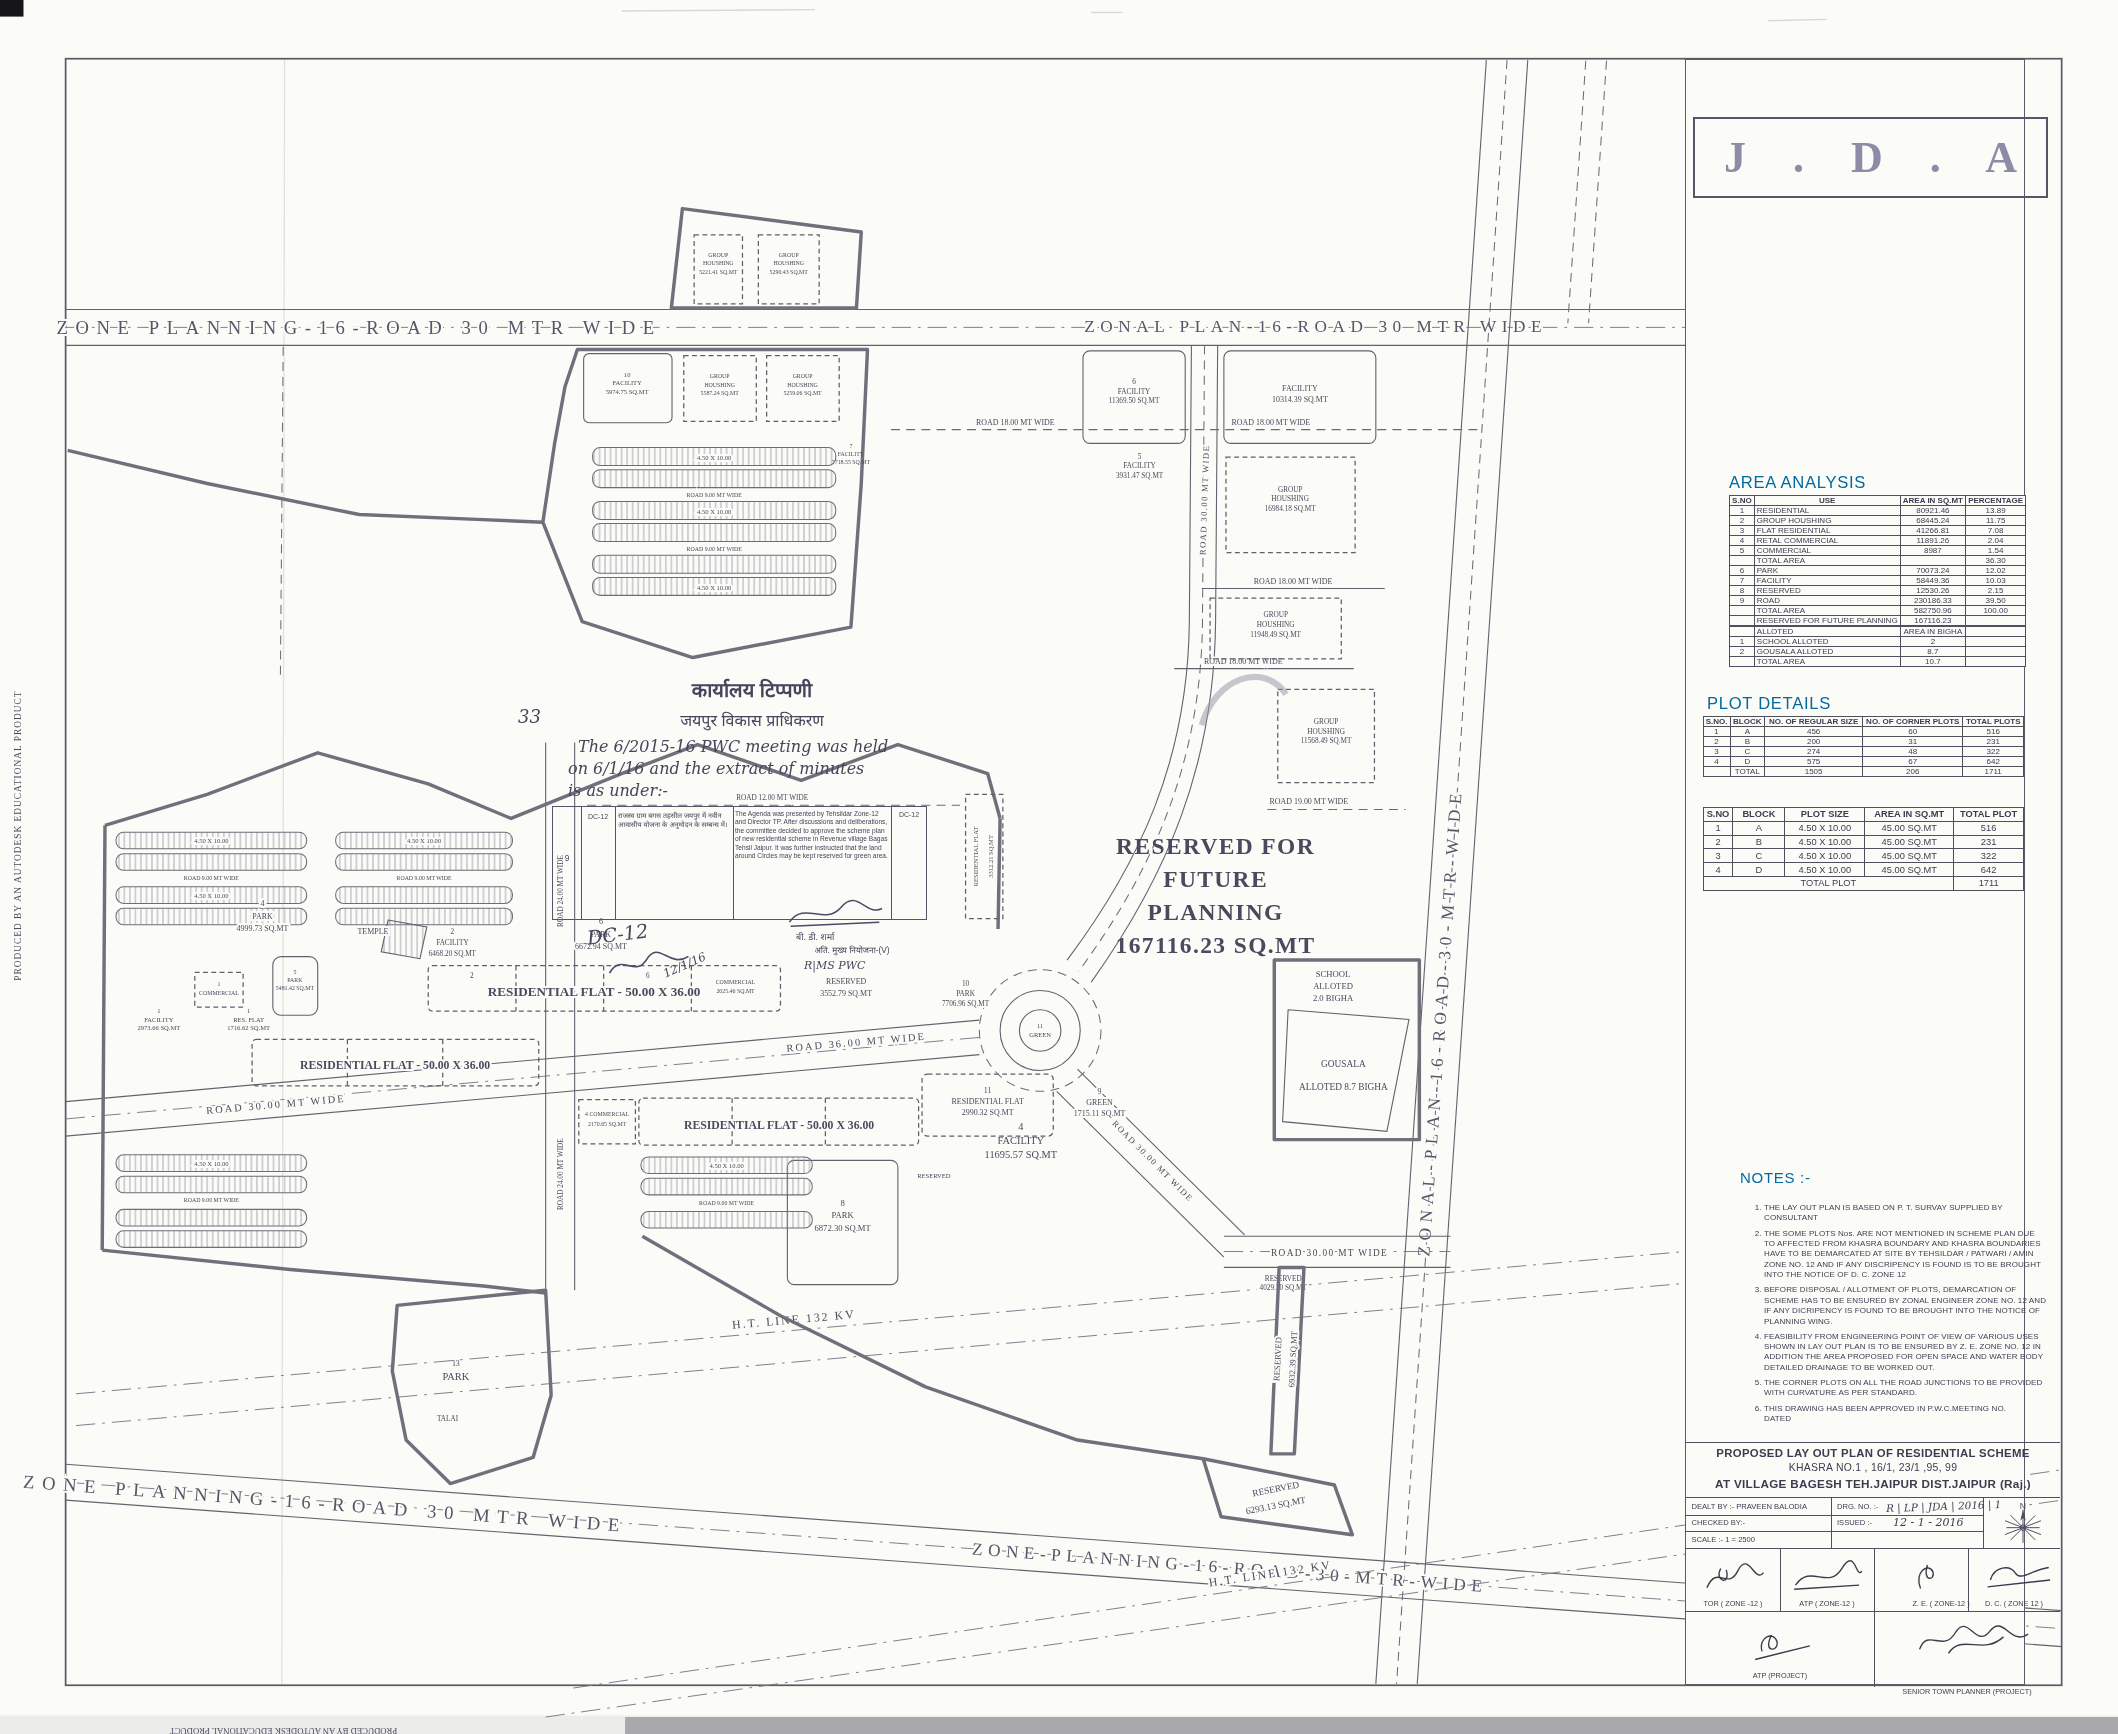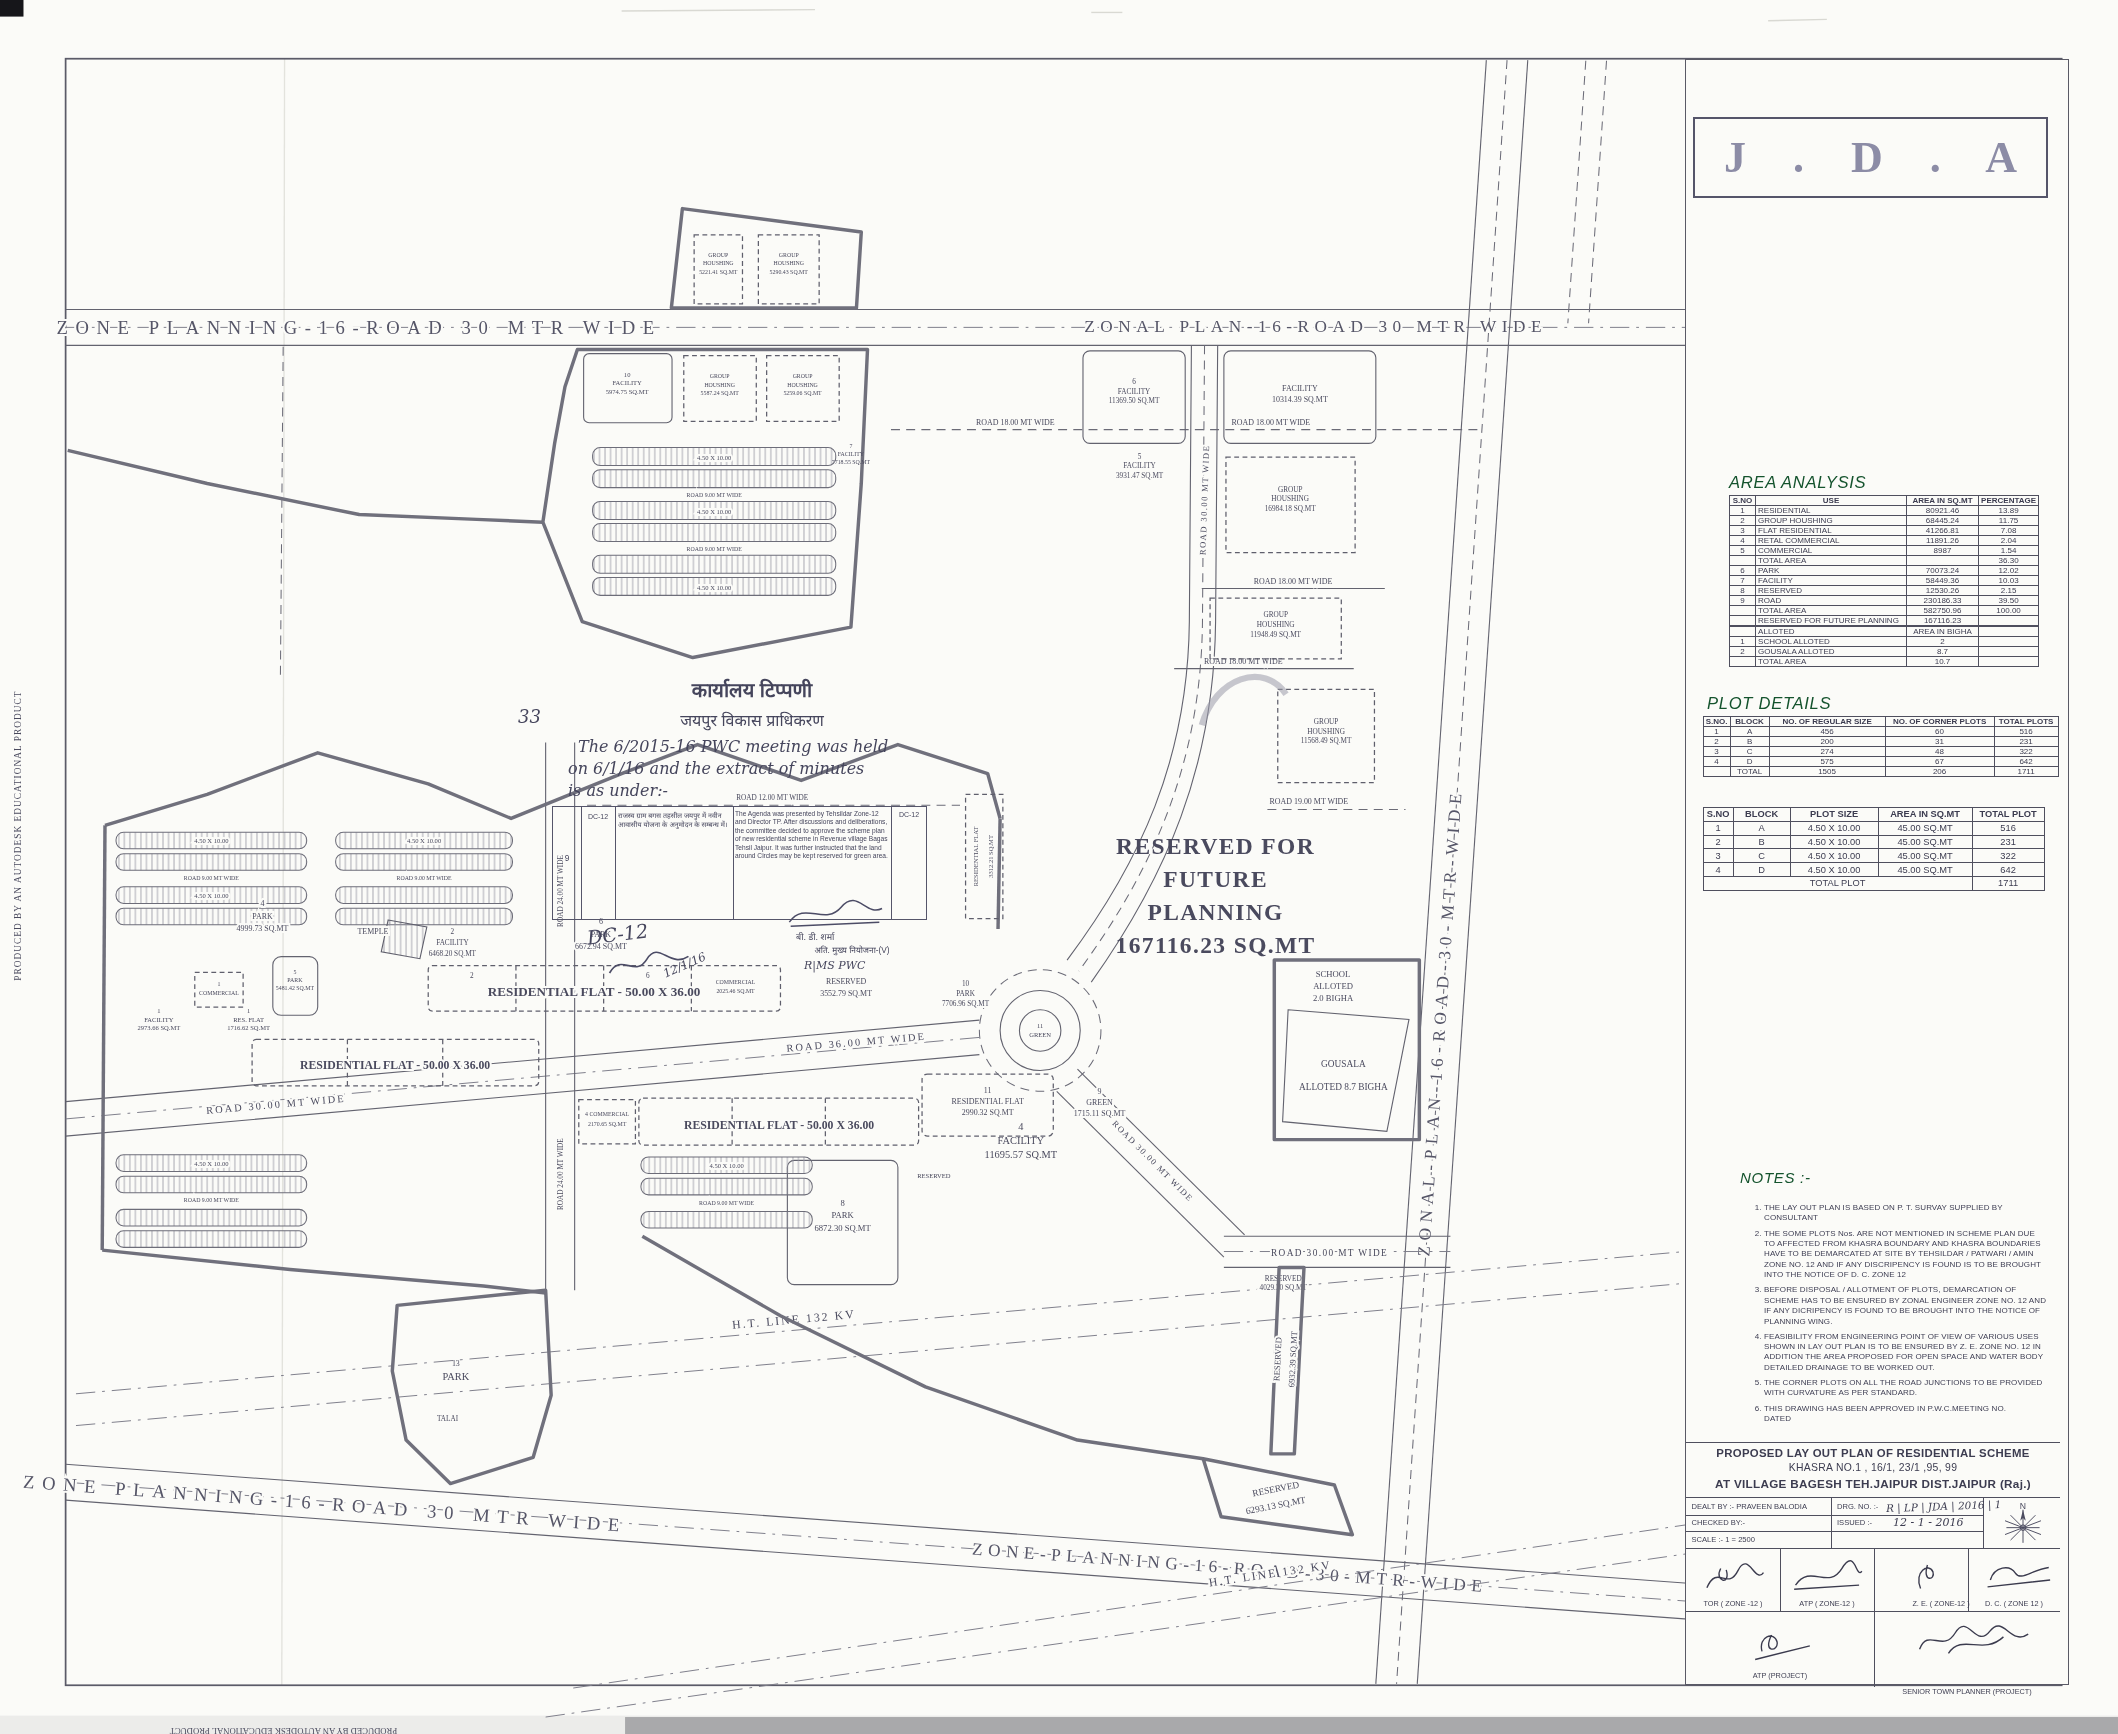--- a/index.html
+++ b/index.html
@@ -17,30 +17,30 @@
   .serifbold{font-weight:bold;}
   .halo{paint-order:stroke;stroke:#fbfbf8;stroke-width:6px;}
   .thin{stroke:#63636f;stroke-width:1.6;fill:none;}
   .thick{stroke:#70707c;stroke-width:5;fill:none;stroke-linejoin:round;}
   .dash{stroke:#6b6b77;stroke-width:1.5;stroke-dasharray:13 9;fill:none;}
   .dashc{stroke:#7b7b88;stroke-width:1.4;stroke-dasharray:28 10 4 10;fill:none;}
   .pdash{stroke:#5f5f6c;stroke-width:1.8;stroke-dasharray:7 5;fill:none;}
   .strip{fill:url(#hp);stroke:#6d6d79;stroke-width:1.5;}
   .faint{stroke:#d9d9d3;stroke-width:2;}
   
-  #panel{position:absolute;left:1685px;top:59px;width:384px;height:1626px;z-index:2;
+  #panel{position:absolute;left:1685px;top:59px;width:340px;height:1626px;z-index:2;
          background:#fbfbf8;border-left:1.4px solid #5a5a66;border-right:1.4px solid #5a5a66;
          border-top:1.4px solid #5a5a66;border-bottom:1.4px solid #5a5a66;box-sizing:border-box;}
   #panel *{box-sizing:border-box;}
   .abs{position:absolute;}
   #jda-box{left:7px;top:57px;width:355px;height:81px;border:2.1px solid #55556a;
            display:flex;align-items:center;justify-content:center;}
   #jda-box span{font-family:"Liberation Serif",serif;font-weight:bold;font-size:44px;
            letter-spacing:18px;color:#8c8ca6;padding-left:18px;}
-  .sec-title{font-size:16.6px;color:#14532d;letter-spacing:0.7px;font-style:italic;}
+  .sec-title{font-size:16.6px;color:#0369a1;letter-spacing:0.7px;}
   table{border-collapse:collapse;background:#fbfbf8;}
   td,th{border:1px solid #4f4f5e;font-size:8px;padding:0px 2.1px;text-align:center;
         color:#3c3c50;white-space:nowrap;}
   th{font-weight:bold;}
   #area-table td:nth-child(2){text-align:left;}
   #size-table td,#size-table th{font-size:9.3px;padding:1.4px 2.8px;}
   #scheme-name div{font-family:"DejaVu Sans",sans-serif;font-weight:bold;font-size:31px;
         letter-spacing:4.8px;color:#7e7e9c;}
   #notes-list{margin:9px;padding-left:15px;width:298px;}
   #notes-list li{font-size:8px;line-height:1.3;margin-bottom:4.8px;color:#3d3d52;

